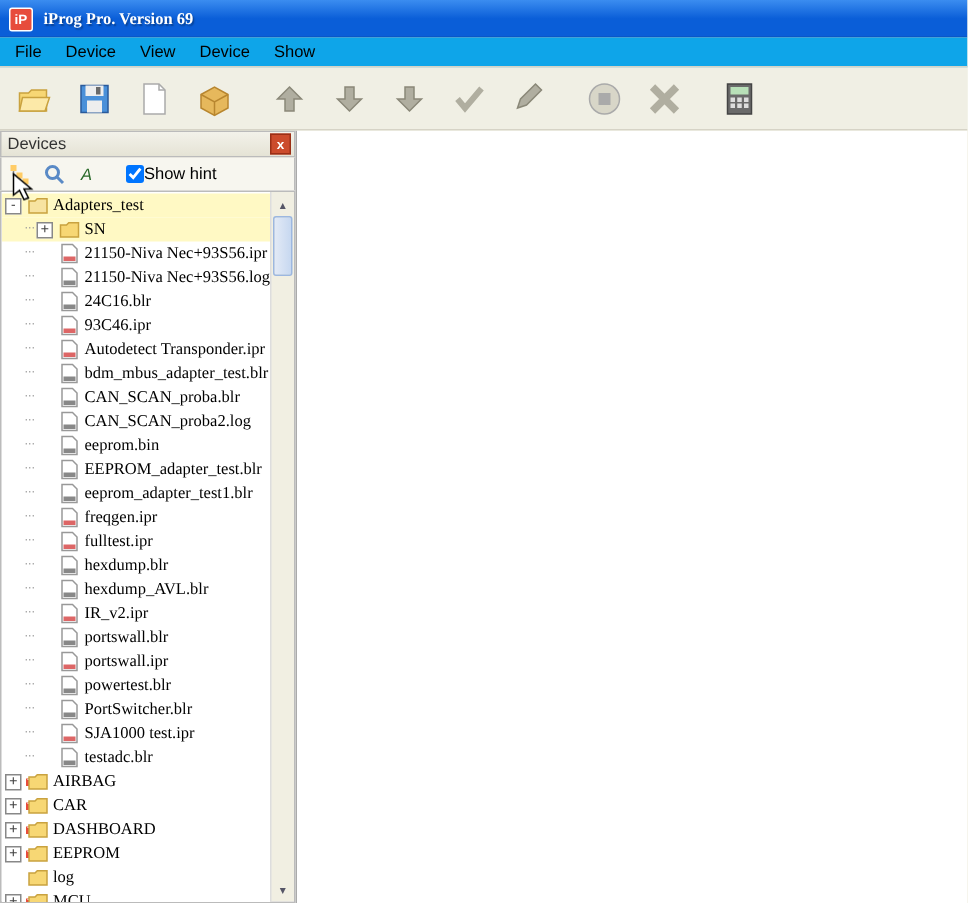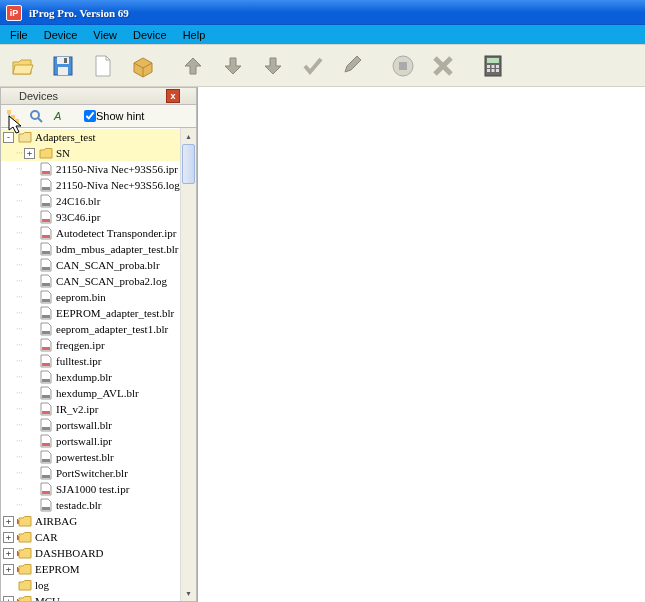--- a/index.html
+++ b/index.html
@@ -12,21 +12,21 @@
   .menubar { height: 20px; background: #0ea5e9; border-bottom: 1px solid #d6d3c6; display: flex; align-items: center; padding: 0 2px; }
   .menubar-item { padding: 2px 8px; cursor: default; }
   
   .toolbar { height: 42px; background: #f0efe4; border-bottom: 1px solid #d6d3c6; display: flex; align-items: center; padding: 0 4px; gap: 2px; }
   .tool-btn { width: 38px; height: 36px; display: flex; align-items: center; justify-content: center; border: 1px solid transparent; border-radius: 3px; cursor: default; }
   .tool-sep { width: 8px; }
   
   .content-area { flex: 1; display: flex; overflow: hidden; }
   
   .devices-panel { width: 197px; display: flex; flex-direction: column; background: #ece9d8; }
-  .panel-header { height: 18px; background: linear-gradient(to bottom, #f3f2ea, #e5e3d5); border: 1px solid #bbb; display: flex; align-items: center; padding: 0 16px; font-size: 11px; }
+  .panel-header { height: 18px; background: linear-gradient(to bottom, #f3f2ea, #e5e3d5); border: 1px solid #bbb; display: flex; align-items: center; padding: 0 2px; font-size: 11px; }
   .panel-header-title { flex: 1; padding-left: 2px; color: #333; }
   .panel-close { width: 14px; height: 14px; background: #cc4b2c; color: white; display: flex; align-items: center; justify-content: center; font-size: 9px; font-weight: bold; border: 1px solid #9a2f16; cursor: default; }
   
   .panel-toolbar { height: 22px; background: #f7f6ef; border-left: 1px solid #bbb; border-right: 1px solid #bbb; display: flex; align-items: center; padding: 0 2px; gap: 3px; }
   .pt-btn { width: 20px; height: 18px; display: flex; align-items: center; justify-content: center; border: 1px solid transparent; cursor: default; }
   .pt-check { display: flex; align-items: flex-start; gap: 0; margin-left: 12px; }
   .pt-check input { width: 12px; height: 12px; }
   
   .tree-container { flex: 1; background: #fff; border: 1px solid #bbb; overflow: hidden; display: flex; }
   .tree { flex: 1; background: #fff; overflow-y: auto; padding: 1px 0; }
@@ -59,21 +59,21 @@
 <div class="titlebar">
   <div class="titlebar-icon">iP</div>
   <div class="titlebar-text">iProg Pro. Version 69</div>
 </div>
 
 <div class="menubar">
   <div class="menubar-item">File</div>
   <div class="menubar-item">Device</div>
   <div class="menubar-item">View</div>
   <div class="menubar-item">Device</div>
-  <div class="menubar-item">Help</div>
+  <div class="menubar-item">Show</div>
 </div>
 
 <div class="toolbar">
   <div class="tool-btn">
       <svg width="26" height="26">
         <path d="M3 9h6l2-2h10v14H3z" fill="#f7d774" stroke="#c9a23f"></path>
         <path d="M5 12h18l-3 9H3z" fill="#fce9a8" stroke="#c9a23f"></path>
       </svg>
     </div>
   <div class="tool-btn">

